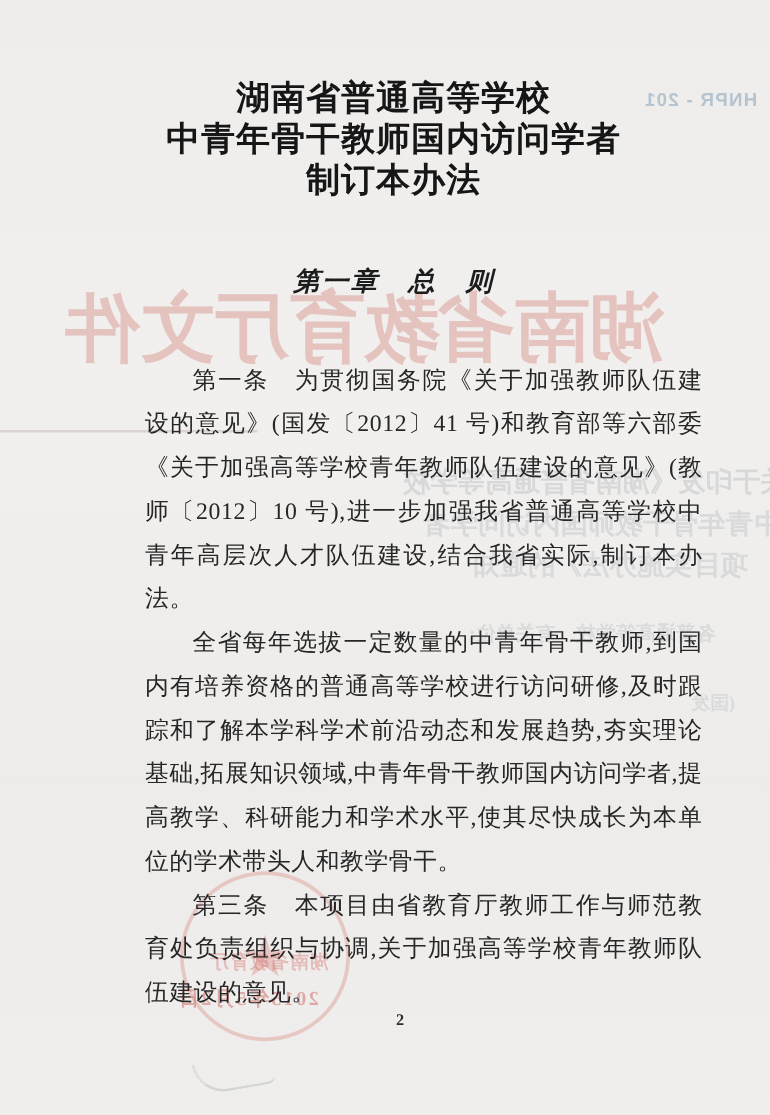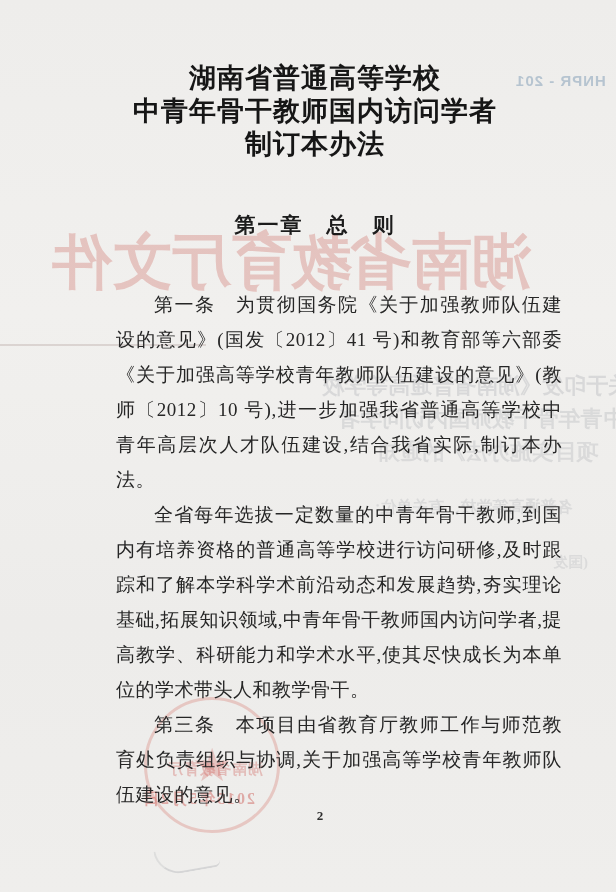--- a/index.html
+++ b/index.html
@@ -72,21 +72,21 @@
   
   .content { position:absolute; inset:0; z-index:1; padding:0 54px 0 68px;border-radius:22px; }
   .title {
     margin-top:62px;
     text-align:center; font-weight:bold; color:#161616;
     font-size:27px; line-height:33px; letter-spacing:1px;
   }
   .chapter {
     margin-top:50px;
     text-align:center; font-weight:bold; color:#1c1c1c;
-    font-size:21px; letter-spacing:2px;
+    font-size:21px; letter-spacing:2px;font-style:italic;
   }
   .body-text { margin-top:48px; }
   .para {
     font-size:19px; line-height:35px; color:#262626;
     text-align:justify; text-indent:2em;
     letter-spacing:0.5px;
     margin-left:48px;
   }
   .page-num {
     position:absolute; z-index:1; top:808px; left:0; width:100%;

